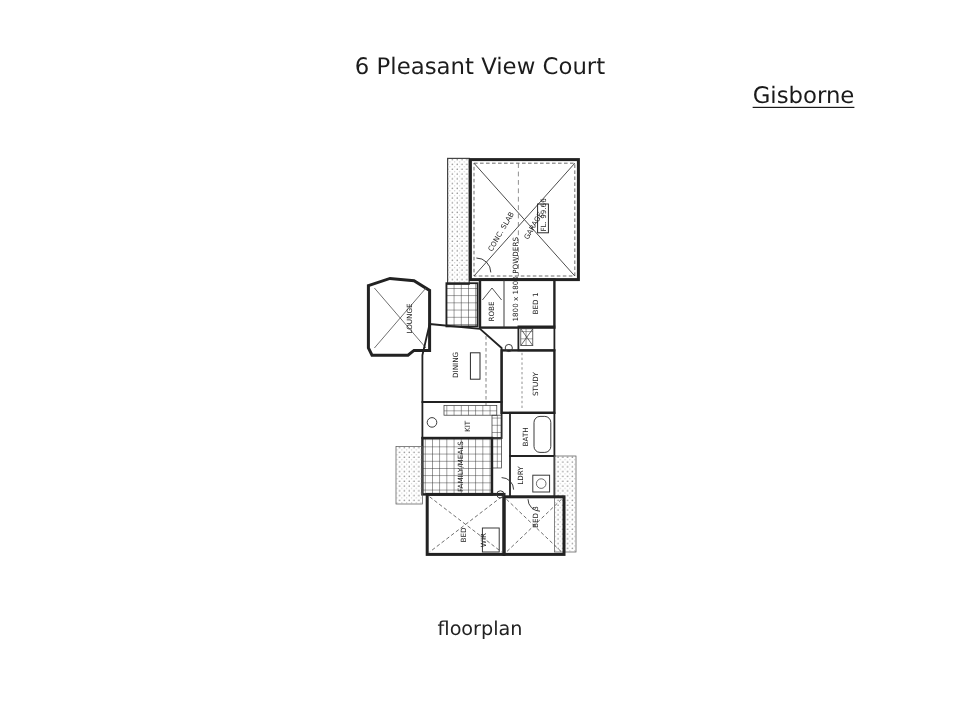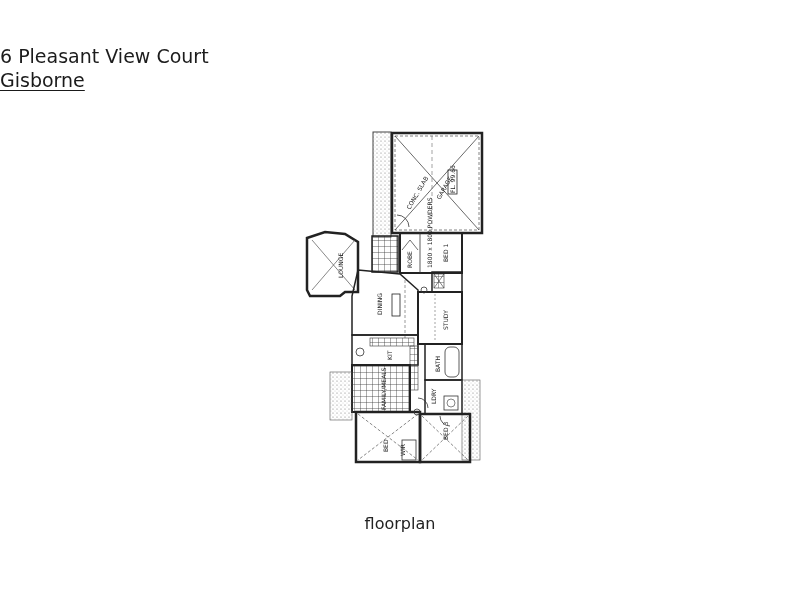--- a/index.html
+++ b/index.html
@@ -1,25 +1,25 @@
 <!DOCTYPE html>
 <html><head>
   <meta charset="utf-8">
   <style>
     html, body { margin: 0; padding: 0; }
     body {
       width: 800px; height: 600px; background: #ffffff; position: relative; overflow: hidden;
       font-family: "DejaVu Sans", sans-serif; color: #1a1a1a;
     }
     .title {
-      position: absolute; left: 0; width: 800px; top: 44px; text-align: left;
+      position: absolute; left: 0; width: 800px; top: 44px; text-align: center;
       font-size: 19px; line-height: 24px; color: #1c1c1c;
     }
     .subtitle {
-      position: absolute; left: 0; width: 712px; top: 68px; text-align: left;
+      position: absolute; left: 0; width: 712px; top: 68px; text-align: right;
       font-size: 19px; line-height: 24px;
     }
     .subtitle span { text-decoration: underline; text-underline-offset: 3px; }
     .caption {
       position: absolute; left: 0; width: 800px; top: 514px; text-align: center;
       font-size: 16px; color: #222;
     }
     .plan { position: absolute; left: 0; top: 0; width: 800px; height: 600px; }
     .rlabel { font-family: "DejaVu Sans", sans-serif; font-size: 6px; fill: #222; }
   </style>

